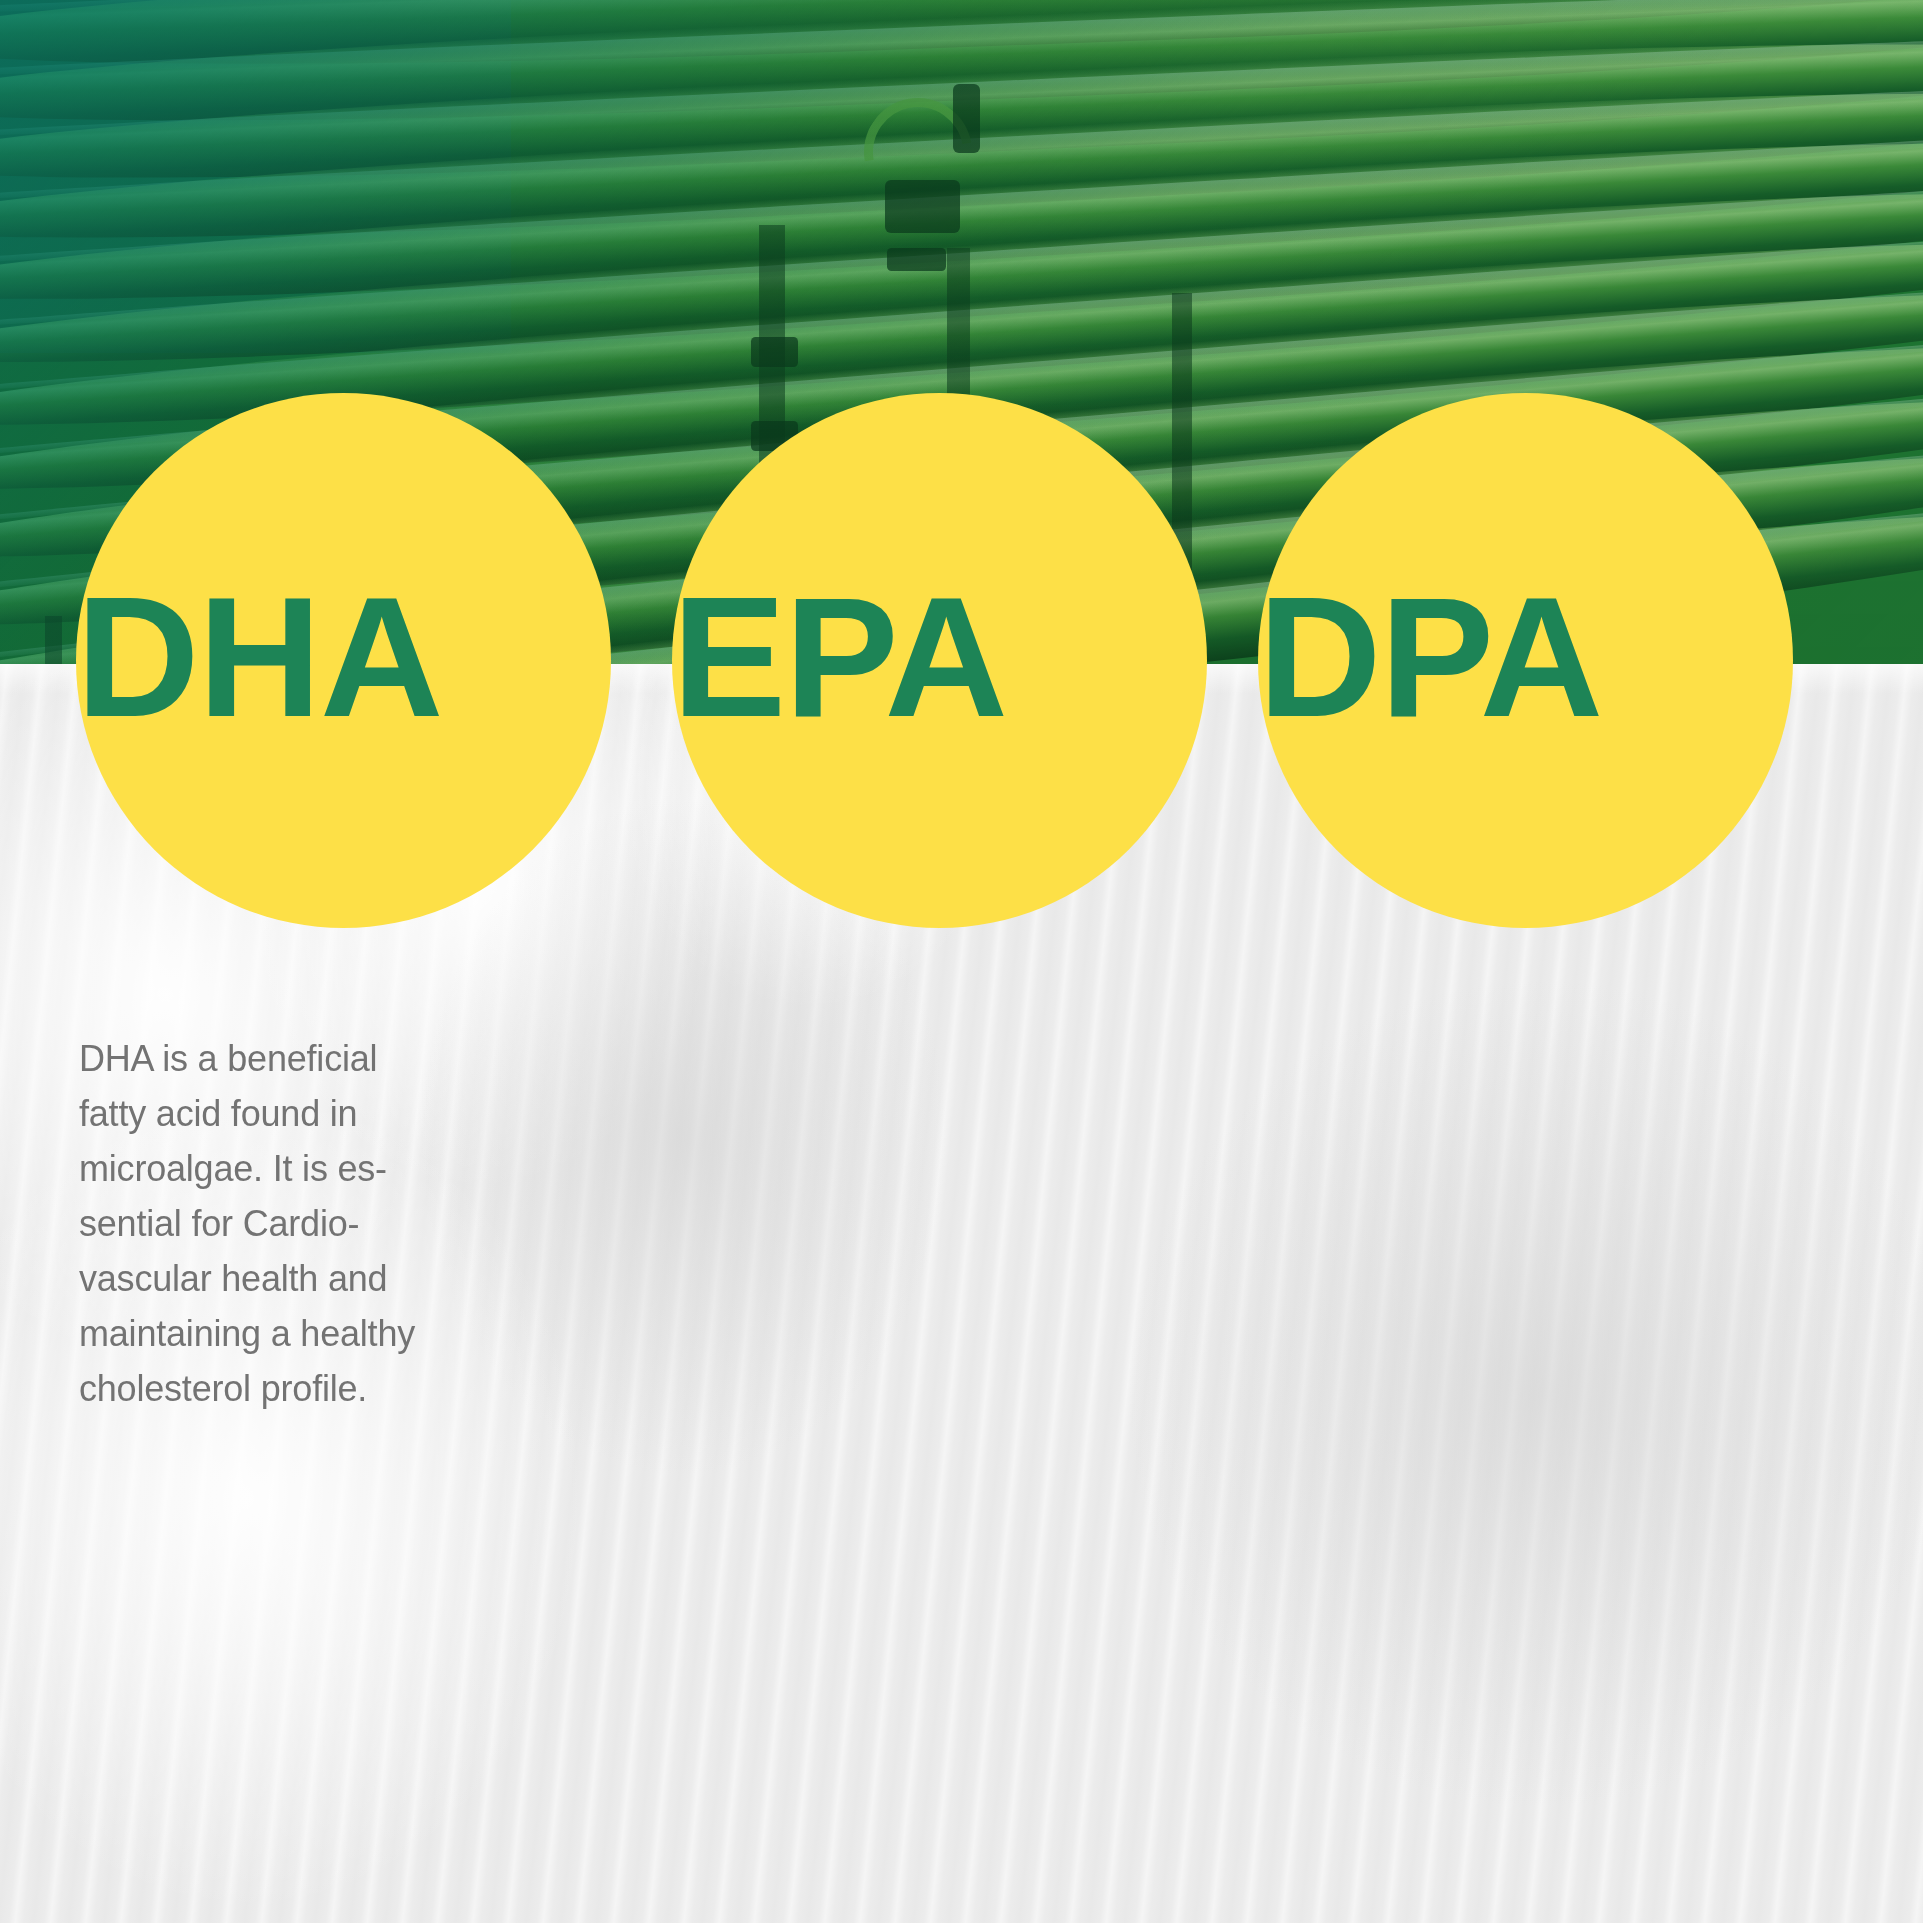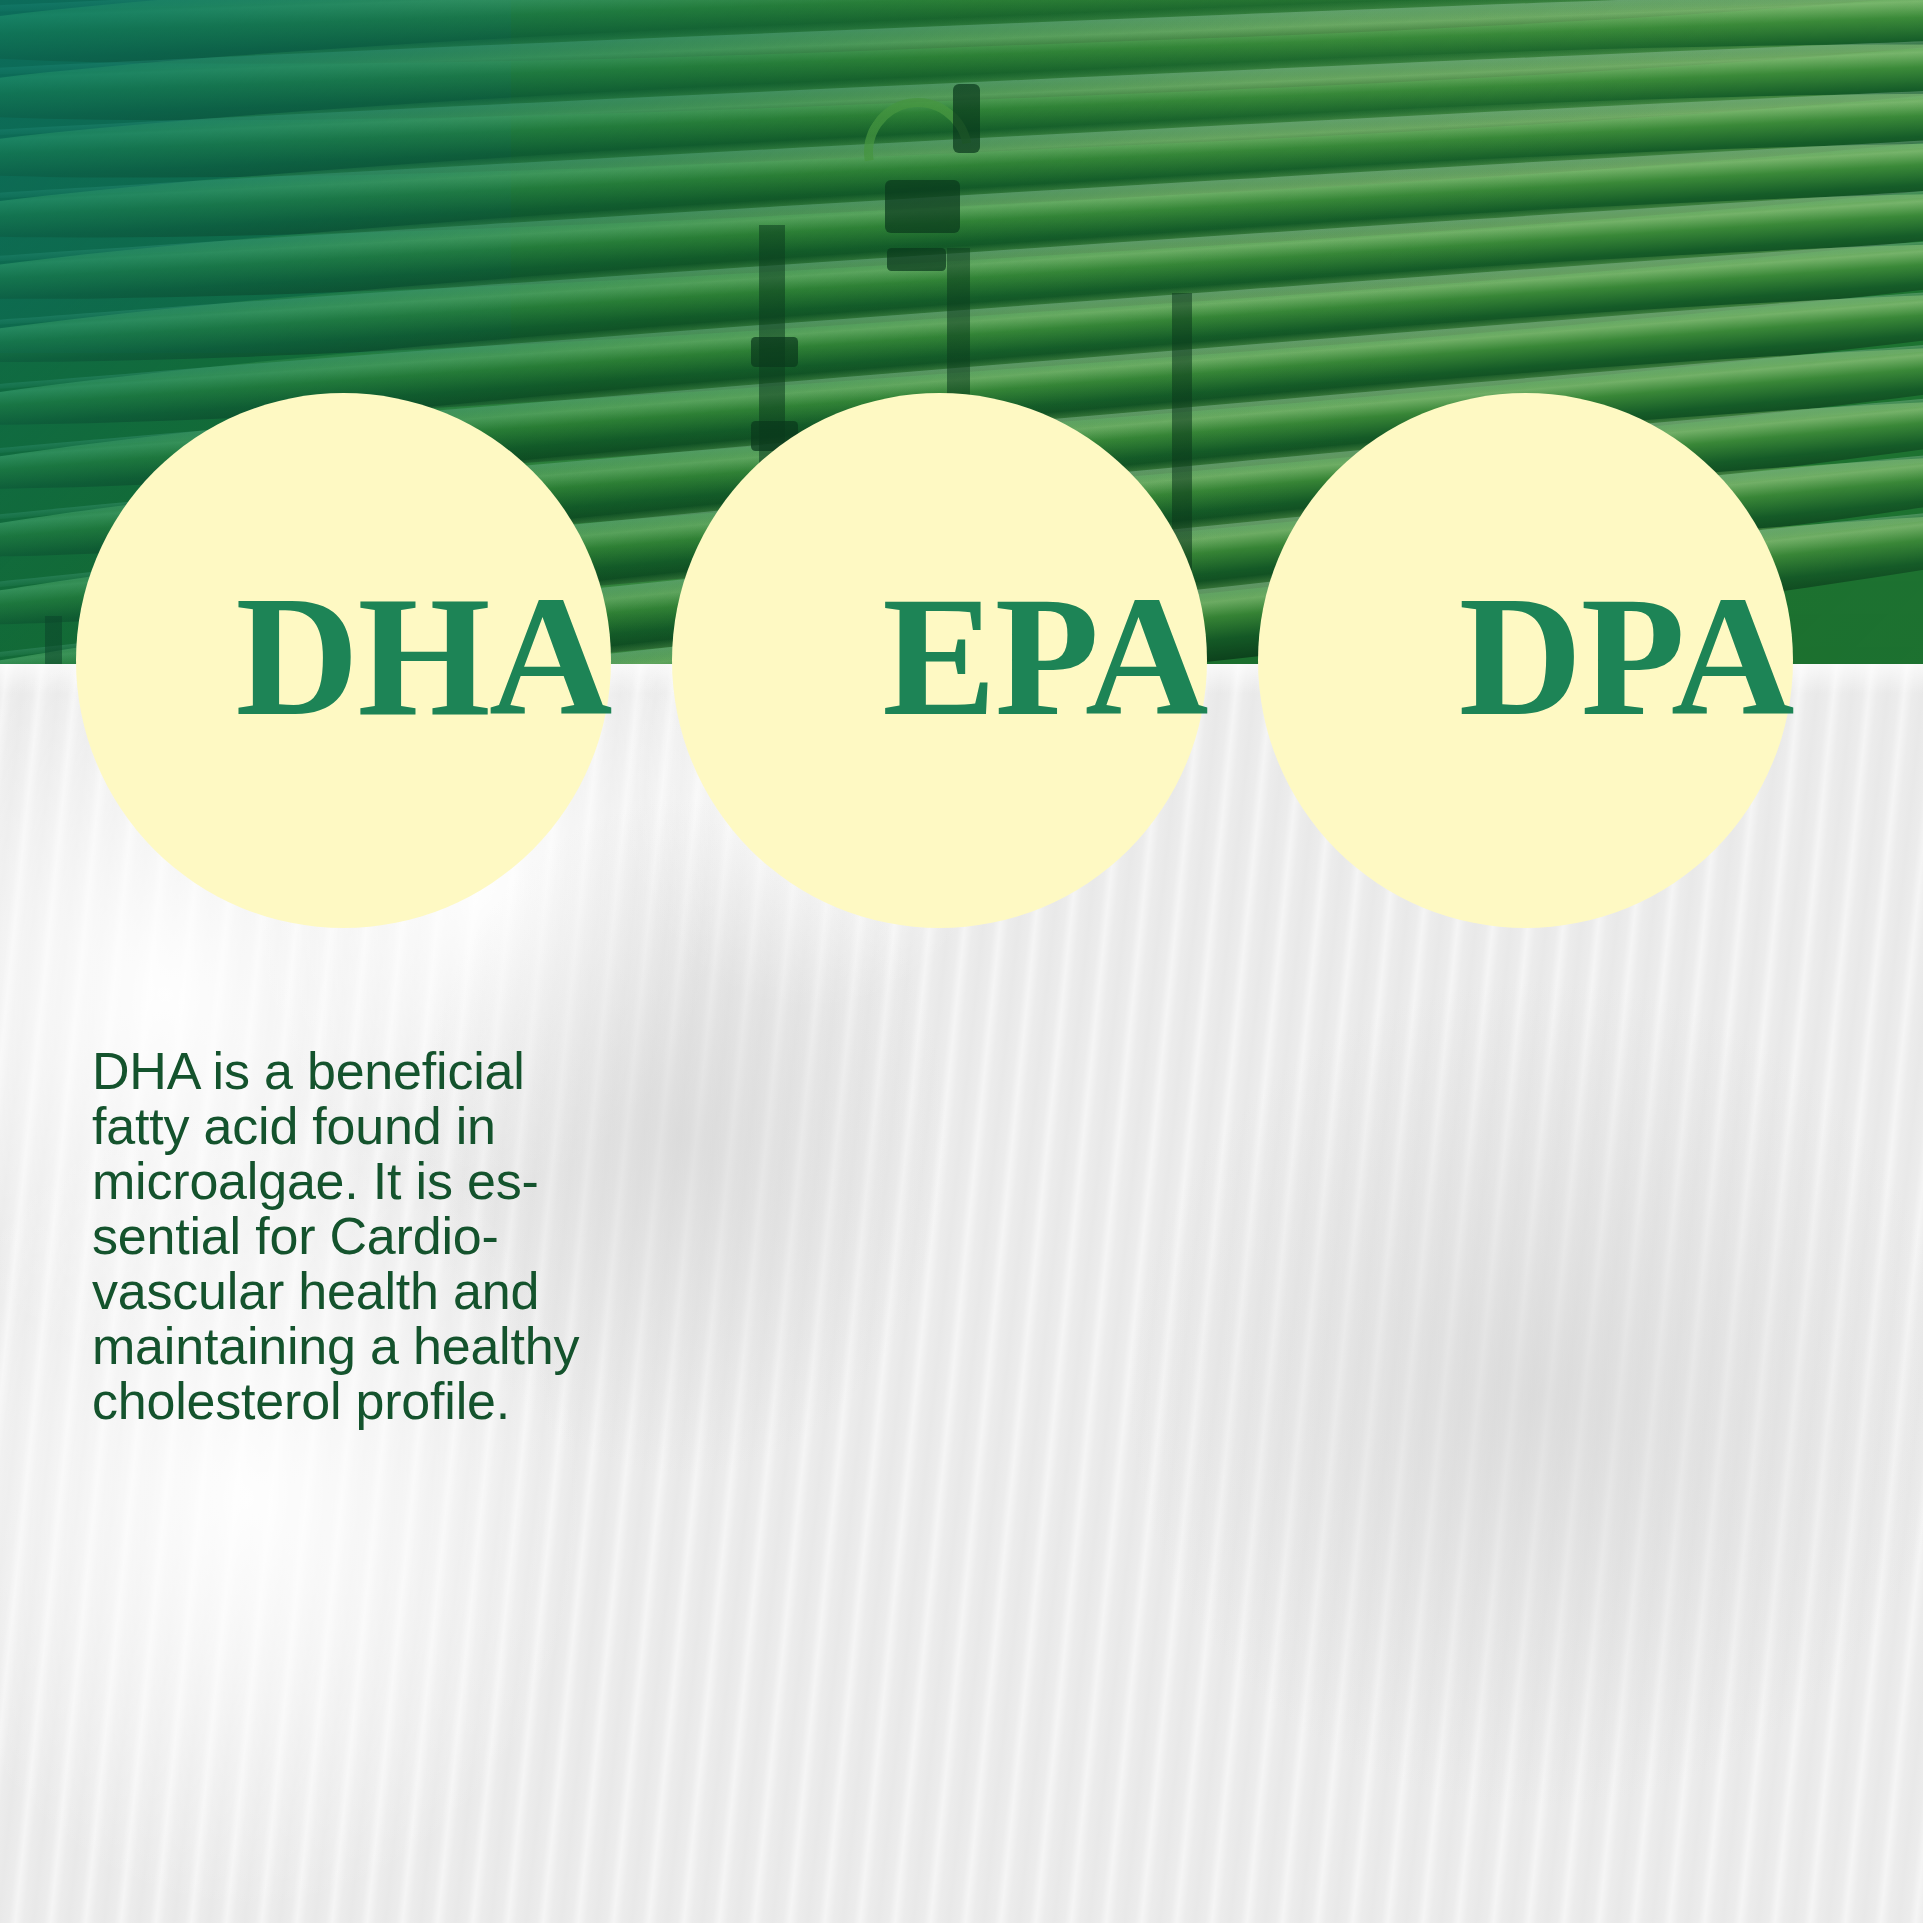--- a/index.html
+++ b/index.html
@@ -92,38 +92,38 @@
   }
   
   .paper-top-sliver{
     position:absolute;left:0;top:0;width:100%;height:30px;
     background:linear-gradient(to bottom,rgba(255,255,255,.7),rgba(255,255,255,0));
   }
 
   
   .circle{
     position:absolute;width:535px;height:535px;border-radius:50%;
-    background:#fef9c3;
-    display:flex;align-items:center;justify-content:flex-end;font-family:Liberation Serif, serif;
+    background:#fde047;
+    display:flex;align-items:center;justify-content:flex-start;
   }
   .circle-label{
     font-size:171px;font-weight:700;letter-spacing:-1.5px;line-height:1;
     color:#1d8456;
     transform:translateY(-4.5px);
     white-space:nowrap;
   }
 
   
   .columns{position:absolute;left:0;top:1027px;width:1924px;height:676px;}
   .col{position:absolute;top:0;}
   .col p{
-    margin:17px;
-    font-size:52px;
+    margin:4px;
+    font-size:36px;
     line-height:55px;
-    color:#14532d;
+    color:#737373;
     font-weight:400;
     letter-spacing:-0.2px;
     white-space:pre-line;
   }
   #col0{left:75px;width:549px;}
   #col1{left:703px;width:556px;}
   #col2{left:1338px;width:549px;}
 </style>
 </head>
 <body>

